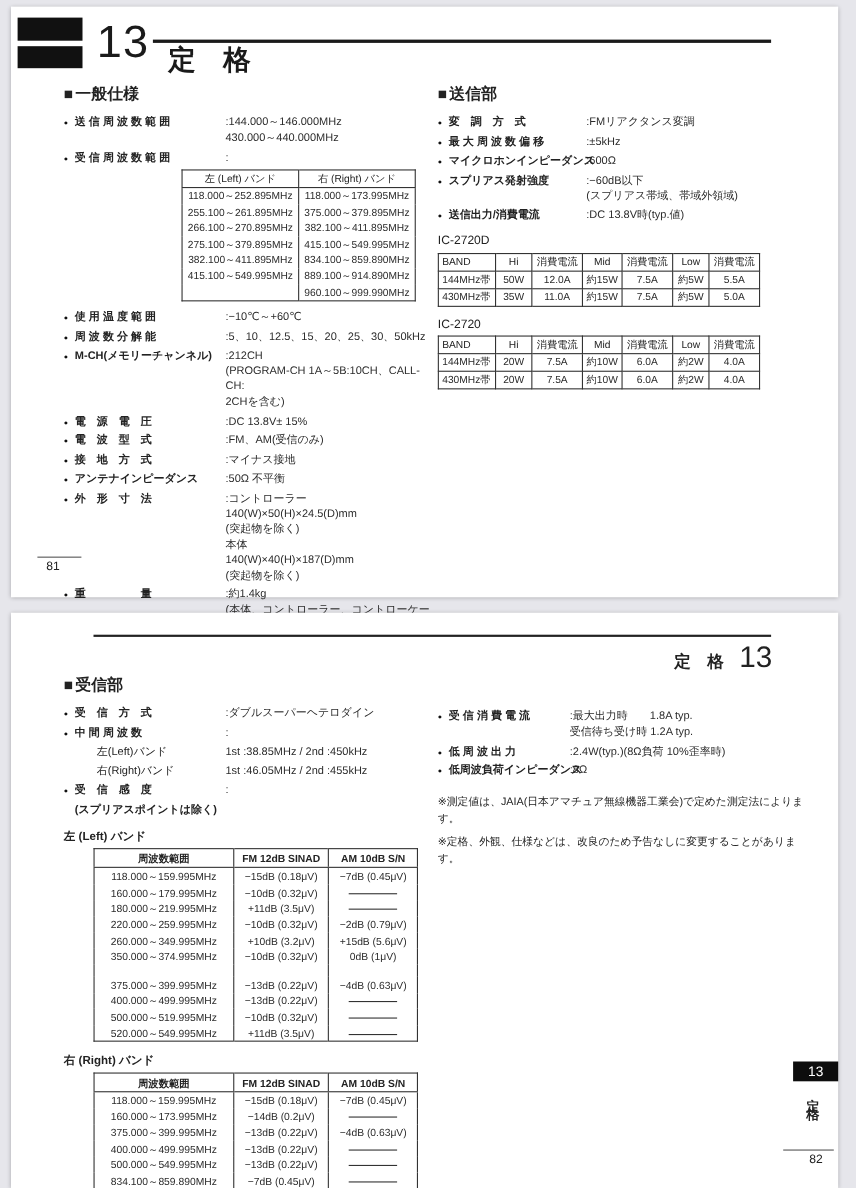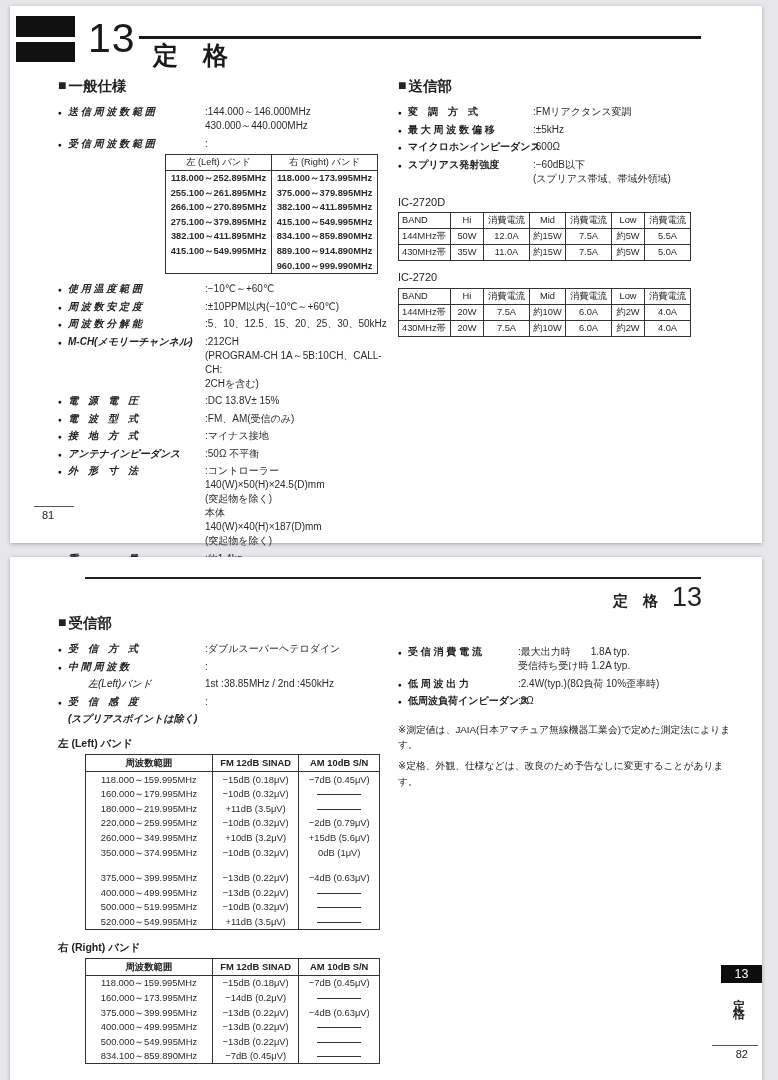--- a/index.html
+++ b/index.html
@@ -41,35 +41,35 @@
   .col-r82{left:388px;top:88px;width:340px;}
 
   .sec-head{font-size:14.5px;font-weight:bold;margin:0 0 9px 0;display:flex;align-items:center;}
   .sec-head .sq{font-size:14px;margin-right:2px;}
 
   
   .spec{display:flex;align-items:flex-start;margin-bottom:3.5px;}
   .spec .bullet{width:10px;font-size:6.5px;padding-top:3px;color:#111;flex:none;}
   .spec .slabel{font-weight:bold;white-space:pre;flex:none;}
   .spec .svalue{white-space:pre-line;color:#2b2b2b;flex:1;}
-  .col-l81 .slabel,.col-l82 .slabel{width:137px;font-style:italic;}
+  .col-l81 .slabel,.col-l82 .slabel{width:137px;}
   .col-r81 .slabel{width:125px;}
   .col-r82 .slabel{width:110px;}
   .spec.indent{padding-left:20px;}
   .spec.indent .slabel{font-weight:normal;}
   .col-l82 .spec.indent .slabel{width:117px;}
 
   
   table{border-collapse:collapse;table-layout:fixed;}
   th,td{padding:0 2px;overflow:hidden;white-space:nowrap;}
 
   
   .freq-table{margin:3px 0 8px 107px;border:1.5px solid #333;font-size:9.3px;width:212px;}
   .freq-table th{font-weight:normal;border-bottom:1.2px solid #333;height:15px;text-align:center;}
-  .freq-table td{height:14.6px;text-align:center;color:#2b2b2b;font-weight:bold;}
+  .freq-table td{height:14.6px;text-align:center;color:#2b2b2b;}
   .freq-table th+th,.freq-table td+td{border-left:1px solid #333;}
 
   
   .pt-title{font-size:11px;font-weight:normal;margin:9px 0 2px 0;}
   .power-table{border:1.5px solid #333;font-size:9.3px;width:278px;}
   .power-table th,.power-table td{border:1px solid #333;text-align:center;font-weight:normal;height:15px;color:#2b2b2b;}
   .power-table th{color:#222;}
   .power-table td:first-child,.power-table th:first-child{text-align:left;padding-left:3px;}
 
   
@@ -174,25 +174,20 @@
         </tbody>
       </table>
     <div>
         <div class="spec">
           <span class="bullet">●</span>
           <span class="slabel">使 用 温 度 範 囲</span>
           <span class="svalue">:−10℃～+60℃</span>
         </div>
         <div class="spec">
           <span class="bullet">●</span>
-          <span class="slabel">周 波 数 安 定 度</span>
-          <span class="svalue">:±10PPM以内(−10℃～+60℃)</span>
-        </div>
-        <div class="spec">
-          <span class="bullet">●</span>
           <span class="slabel">周 波 数 分 解 能</span>
           <span class="svalue">:5、10、12.5、15、20、25、30、50kHz</span>
         </div>
         <div class="spec">
           <span class="bullet">●</span>
           <span class="slabel">M-CH(メモリーチャンネル)</span>
           <span class="svalue">:212CH
 (PROGRAM-CH 1A～5B:10CH、CALL-CH:
 2CHを含む)</span>
         </div>
@@ -254,20 +249,25 @@
         <div class="spec">
           <span class="bullet">●</span>
           <span class="slabel">マイクロホンインピーダンス</span>
           <span class="svalue">:600Ω</span>
         </div>
         <div class="spec">
           <span class="bullet">●</span>
           <span class="slabel">スプリアス発射強度</span>
           <span class="svalue">:−60dB以下
 (スプリアス帯域、帯域外領域)</span>
+        </div>
+        <div class="spec">
+          <span class="bullet">●</span>
+          <span class="slabel">送信出力/消費電流</span>
+          <span class="svalue">:DC 13.8V時(typ.値)</span>
         </div>
       </div>
 
     <div class="pt-title">IC-2720D</div>
     <table class="power-table">
       <colgroup>
           <col style="width:52px">
           <col style="width:33px">
           <col style="width:46px">
           <col style="width:36px">
@@ -377,20 +377,25 @@
         <div class="spec">
           <span class="bullet">●</span>
           <span class="slabel">中 間 周 波 数</span>
           <span class="svalue">:</span>
         </div>
         <div class="spec indent">
           <span class="bullet"></span>
           <span class="slabel">左(Left)バンド</span>
           <span class="svalue">1st :38.85MHz / 2nd :450kHz</span>
         </div>
+        <div class="spec indent">
+          <span class="bullet"></span>
+          <span class="slabel">右(Right)バンド</span>
+          <span class="svalue">1st :46.05MHz / 2nd :455kHz</span>
+        </div>
         <div class="spec">
           <span class="bullet">●</span>
           <span class="slabel">受　信　感　度</span>
           <span class="svalue">:</span>
         </div>
         <div class="spec">
           <span class="bullet"></span>
           <span class="slabel">(スプリアスポイントは除く)</span>
           <span class="svalue"></span>
         </div>

